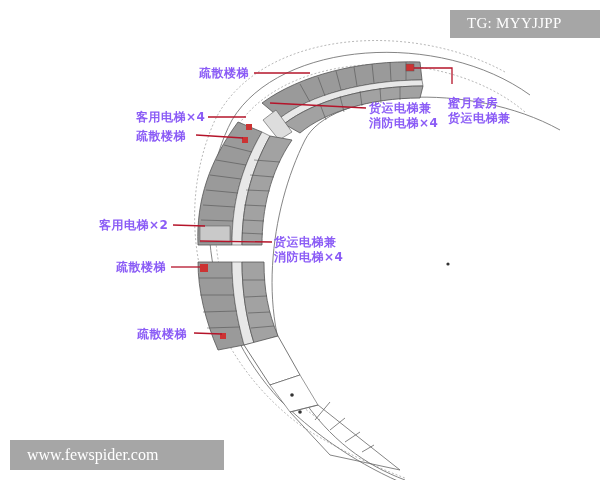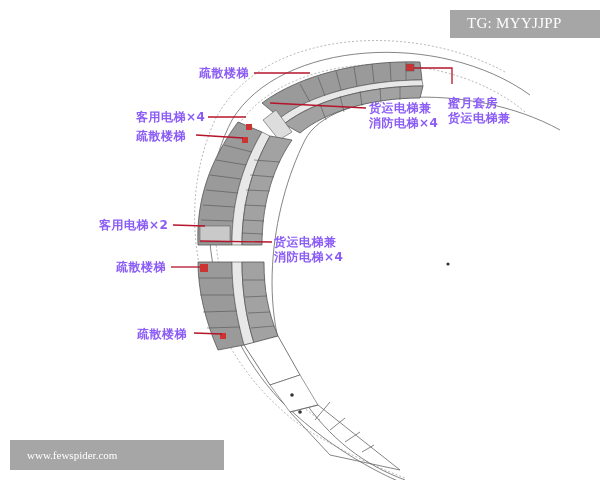--- a/index.html
+++ b/index.html
@@ -5,21 +5,21 @@
   html, body { margin: 0; padding: 0; background: #ffffff; }
   body { width: 600px; height: 480px; position: relative; overflow: hidden;
          font-family: "DejaVu Sans", sans-serif; }
   #plan { position: absolute; left: 0; top: 0; width: 600px; height: 480px; }
   .label { position: absolute; color: #8b5cf6; font-weight: bold; font-size: 12px;
            line-height: 15px; white-space: nowrap; letter-spacing: 0.5px; }
   .wm { position: absolute; background: #a6a6a6; color: #ffffff;
         font-family: Liberation Serif, serif; font-size: 15px; line-height: 22px;
         padding: 2px 17px; }
   .wm-top { left: 450px; top: 10px; width: 124px; height: 24px; letter-spacing: 0.3px; }
-  .wm-bottom { left: 10px; top: 440px; width: 180px; height: 26px; font-size: 11px; line-height: 26px; }
+  .wm-bottom { left: 10px; top: 440px; width: 180px; height: 26px; font-size: 16px; line-height: 26px; }
 </style>
 </head>
 <body>
 
 <svg id="plan" viewBox="0 0 600 480" xmlns="http://www.w3.org/2000/svg">
 
   <g fill="none" stroke="#9a9a9a" stroke-width="0.7" stroke-dasharray="2,2">
     <path d="M 505 72 C 410 20, 260 30, 215 120 C 170 220, 200 350, 300 425 C 330 445, 370 465, 405 478"></path>
     <path d="M 525 112 C 440 40, 270 50, 230 140 C 195 230, 220 350, 320 420"></path>
   </g>

